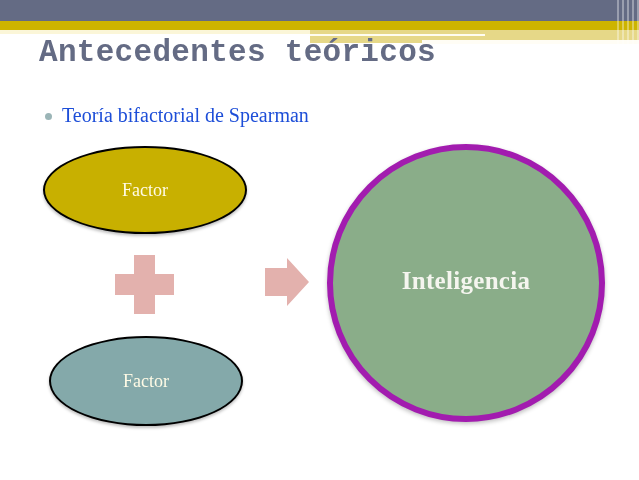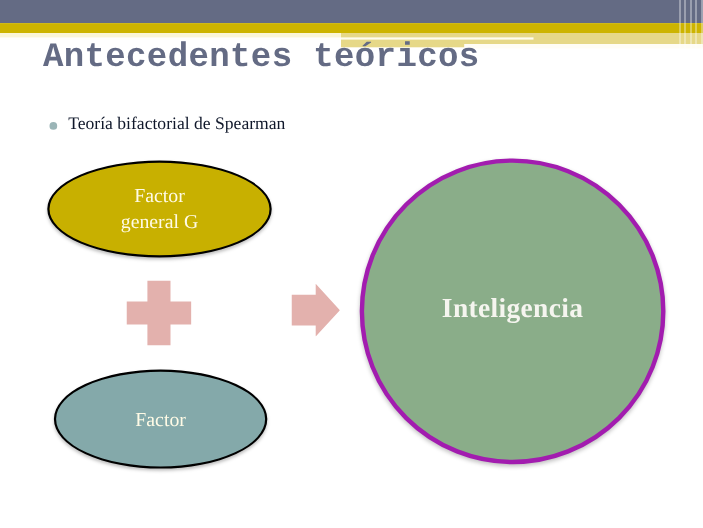--- a/index.html
+++ b/index.html
@@ -8,27 +8,27 @@
   .goldbar { position:absolute; left:0; top:21px; width:639px; height:9px; background:#cdb400; }
   .paleline1 { position:absolute; left:0; top:30px; width:310px; height:4px; background:#fbf6d8; }
   .paleline2 { position:absolute; left:310px; top:30px; width:329px; height:13px; background:#e6d888; }
   .paleline3 { position:absolute; left:310px; top:34px; width:175px; height:2px; background:#fffdf0; }
   .paleline4 { position:absolute; left:422px; top:40px; width:217px; height:4px; background:#fffdf5; }
   .edge-stripes { position:absolute; right:0; top:0; width:22px; height:44px;
      background: repeating-linear-gradient(90deg, rgba(255,255,255,0.35) 0 2px, rgba(255,255,255,0) 2px 5px); }
   .title { position:absolute; left:39px; top:35px; font-family:Liberation Mono, monospace; font-size:31px; color:#646b84; font-weight:bold; letter-spacing:0.3px; }
   .bullet-row { position:absolute; left:45px; top:104px; display:flex; align-items:center; }
   .bullet-dot { width:7px; height:7px; border-radius:50%; background:#9bb5b7; margin-right:10px; margin-top:2px; }
-  .bullet-text { font-size:16px; color:#0f172a; }
+  .bullet-text { font-size:20px; color:#1d4ed8; }
   .ellipse { position:absolute; border-radius:50%; display:flex; align-items:center; justify-content:center; text-align:center; color:#fffbe6; font-size:18px; line-height:23px; box-shadow: 0 2px 3px rgba(0,0,0,0.25); border:2px solid #000000; box-sizing:border-box; }
   .ellipse-g { left:43px; top:146px; width:204px; height:88px; background:#c8b000; }
   .ellipse-e { left:49px; top:336px; width:194px; height:90px; background:#84a9aa; }
   .plus { position:absolute; left:115px; top:255px; width:59px; height:59px; }
   .arrow { position:absolute; left:265px; top:258px; width:44px; height:48px; }
-  .circle { position:absolute; left:327px; top:144px; width:278px; height:278px; border-radius:50%; background:#8aad89; border:4px solid #a21caf; box-sizing:border-box; box-shadow: 0 2px 4px rgba(0,0,0,0.25); display:flex; align-items:center; justify-content:center; }
+  .circle { position:absolute; left:327px; top:144px; width:278px; height:278px; border-radius:50%; background:#8aad89; border:6px solid #a21caf; box-sizing:border-box; box-shadow: 0 2px 4px rgba(0,0,0,0.25); display:flex; align-items:center; justify-content:center; }
   .circle-text { color:#f5f5ef; font-weight:bold; font-size:25px; letter-spacing:0.3px; margin-top:-4px; }
 </style>
 </head>
 <body>
 
 <div class="topbar"></div>
 <div class="goldbar"></div>
 <div class="paleline1"></div>
 <div class="paleline2"></div>
 <div class="paleline3"></div>
@@ -38,21 +38,20 @@
 <div class="title">Antecedentes teóricos</div>
 
 <div class="bullet-row">
   <span class="bullet-dot"></span>
   <span class="bullet-text">Teoría bifactorial de Spearman</span>
 </div>
 
 <div class="ellipse ellipse-g">
   <div>
     <div>Factor</div>
-    <div>general G</div>
   </div>
 </div>
 
 <svg class="plus" viewBox="0 0 59 59">
   <path d="M19 0 H40 V19 H59 V40 H40 V59 H19 V40 H0 V19 H19 Z" fill="#e3b1ad"></path>
 </svg>
 
 <svg class="arrow" viewBox="0 0 44 48">
   <path d="M0 10 H22 V0 L44 24 L22 48 V38 H0 Z" fill="#e3b1ad"></path>
 </svg>

